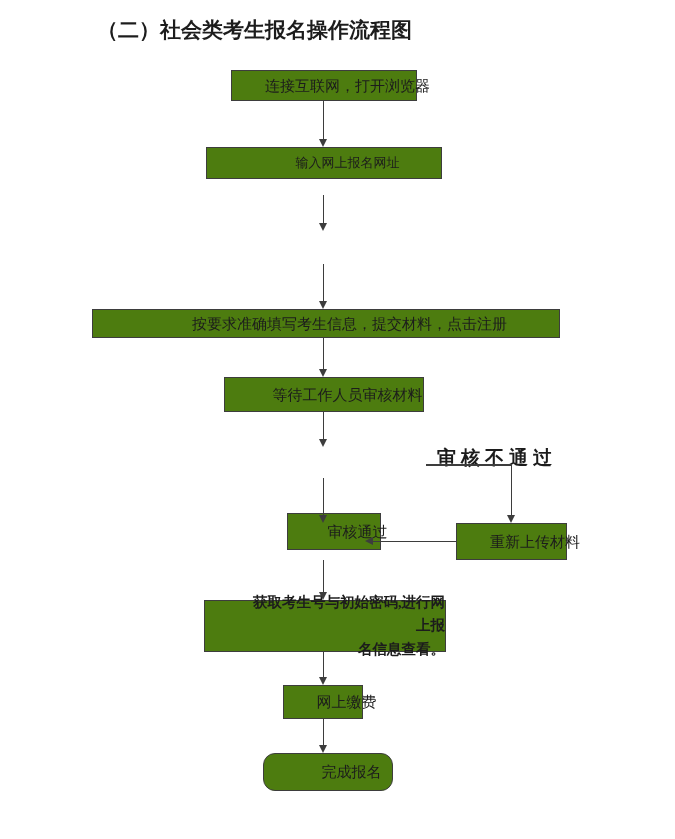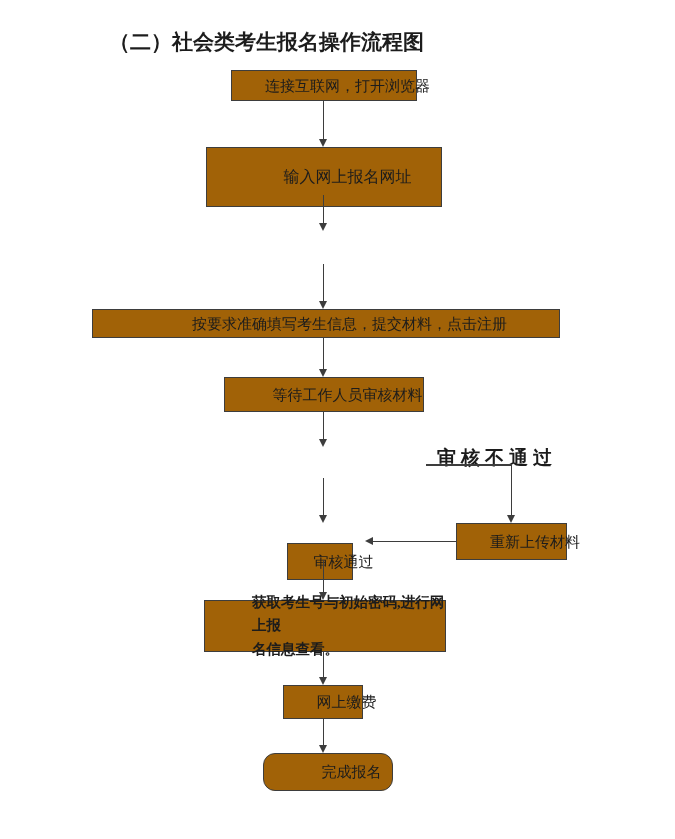--- a/index.html
+++ b/index.html
@@ -3,36 +3,36 @@
 <meta charset="utf-8">
 <style>
   html,body{margin:0;padding:0;}
   body{
     width:675px;height:839px;background:#ffffff;position:relative;
     font-family:"Liberation Serif","DejaVu Serif",serif;color:#1c1c1c;
     overflow:hidden;
   }
   .page{position:absolute;left:0;top:0;width:675px;height:839px;background:#ffffff;}
   .title{
-    position:absolute;left:97px;top:16px;margin:12px;
+    position:absolute;left:97px;top:16px;margin:0;
     font-size:21px;font-weight:bold;white-space:nowrap;
   }
   .node{
-    position:absolute;box-sizing:border-box;background:#a16207;
+    position:absolute;box-sizing:border-box;background:#4d7c0f;
     border:1.5px solid #3d3d3d;
     display:flex;align-items:center;justify-content:center;
-    text-align:left;font-size:15px;line-height:1.2;white-space:nowrap;padding-left:47px;
+    text-align:right;font-size:15px;line-height:1.2;white-space:nowrap;padding-left:47px;
   }
   .n1{left:231px;top:70px;width:186px;height:31px;}
-  .n2{left:206px;top:147px;width:236px;height:60px;font-size:16px;}
+  .n2{left:206px;top:147px;width:236px;height:32px;font-size:13px;}
   .n3{left:88px;top:231px;width:479px;height:33px;}
   .n4{left:92px;top:309px;width:468px;height:29px;}
   .n5{left:224px;top:377px;width:200px;height:35px;}
   .n6{left:226px;top:447px;width:200px;height:31px;}
-  .n7{left:287px;top:543px;width:66px;height:37px;}
+  .n7{left:287px;top:513px;width:94px;height:37px;}
   .n8{left:456px;top:523px;width:111px;height:37px;}
   .n9{left:204px;top:600px;width:242px;height:52px;
       font-weight:bold;font-size:14.5px;white-space:pre-line;line-height:1.6;}
   .n10{left:283px;top:685px;width:80px;height:34px;}
   .n11{left:263px;top:753px;width:130px;height:38px;border-radius:12px;}
   .vline{position:absolute;width:1.5px;background:#3d3d3d;}
   .hline{position:absolute;height:1.5px;background:#3d3d3d;}
   .head-down{position:absolute;width:0;height:0;
     border-left:4.5px solid transparent;border-right:4.5px solid transparent;
     border-top:8px solid #3d3d3d;}

